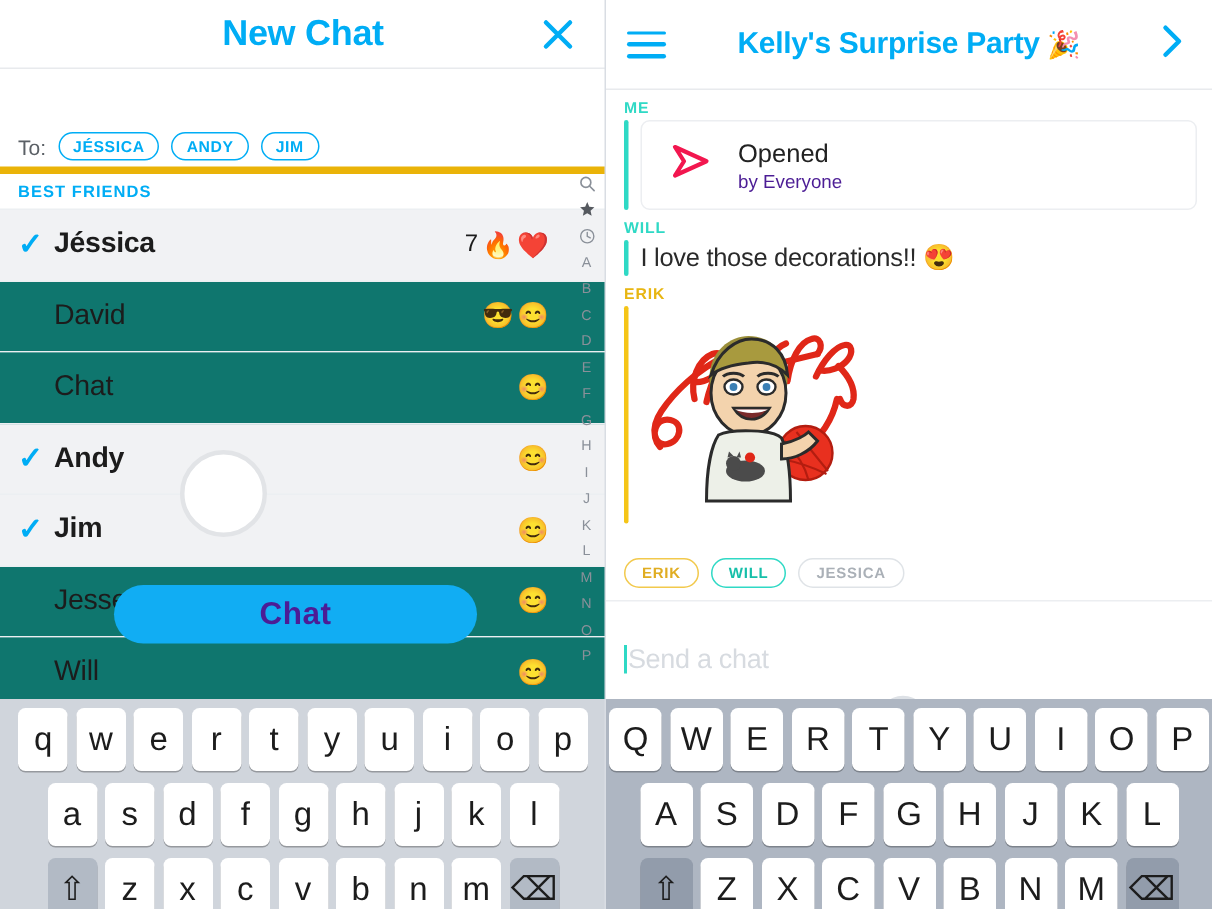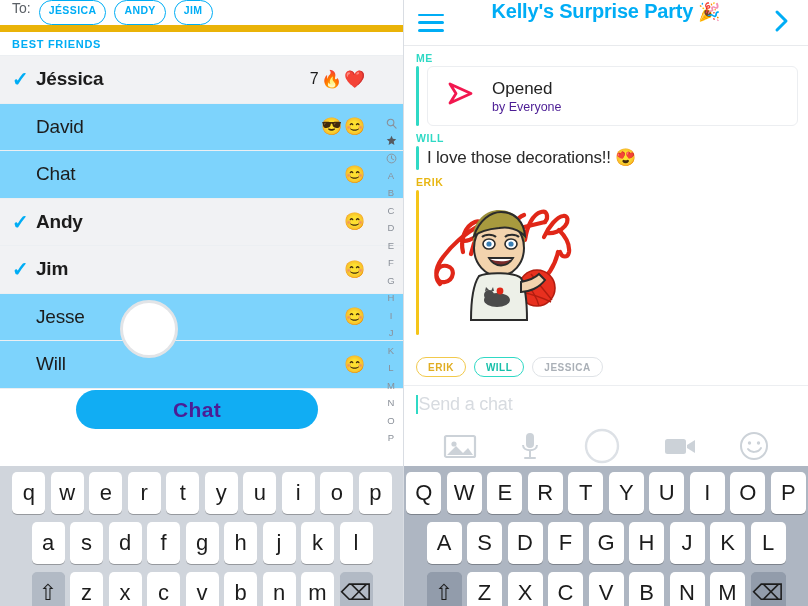--- a/index.html
+++ b/index.html
@@ -33,24 +33,25 @@
   .nav-title {
     font-size: 24px; font-weight: bold; color: #00adf5;
     letter-spacing: -0.2px;
   }
   .nav-close {
     position: absolute; right: 18px; top: 50%; transform: translateY(-50%);
     width: 28px; height: 28px; cursor: pointer;
   }
 
   .to-row {
-    height: 32px; display: flex; 
+    height: 32px; display: flex; align-items: center;
     padding: 0 12px; gap: 8px;
-    border-bottom: 7px solid #eab308;
+    border-bottom: 5px solid #eab308;
     background: #fff;
+    margin-top: 38px;
   }
   .to-label { font-size: 14px; color: #5b6066; }
   .chip-to {
     border: 1.6px solid #00adf5; border-radius: 20px;
     color: #00adf5; font-size: 10.5px; font-weight: bold;
     padding: 2.5px 9px 2.5px 9px; letter-spacing: 0.4px;
     white-space: nowrap; cursor: pointer;
   }
 
   .section-head {
@@ -62,21 +63,21 @@
     border-bottom: 1px solid #eceff2;
   }
 
   .friend-list { position: relative; background: #fff; }
   .friend-row {
     position: relative;
     height: 47.5px;
     display: flex; align-items: center;
     padding: 0 38px 0 12px;
     border-bottom: 1px solid #eceff2;
-    background: #7dd3fc;
+    background: #0f766e;
     cursor: pointer;
   }
   .friend-row.selected { background: #f1f2f4; }
   .fr-check {
     width: 24px; flex: 0 0 24px;
     color: #00adf5; font-size: 20px; font-weight: bold; line-height: 1;
   }
   .fr-name {
     font-size: 19px; color: #1c1c1c; flex: 1 1 auto;
     letter-spacing: -0.2px;
@@ -125,22 +126,22 @@
   }
 
   
   .panel-right {
     position: relative;
     width: 404px; height: 606px;
     background: #ffffff;
     overflow: hidden;
   }
   .chat-nav {
-    position: relative; height: 46px;
-    display: flex; align-items: flex-start; justify-content: center;
+    position: relative; height: 60px;
+    display: flex; align-items: center; justify-content: center;
     border-bottom: 1px solid #e8eaed; background: #fff;
   }
   .hamburger {
     position: absolute; left: 14px; top: 50%; transform: translateY(-50%);
     width: 26px; height: 18px;
     display: flex; flex-direction: column; justify-content: space-between;
     cursor: pointer;
   }
   .hamburger span { display: block; height: 2.6px; background: #00adf5; border-radius: 2px; }
   .chat-title {
@@ -193,20 +194,21 @@
     font-size: 10px; font-weight: bold; letter-spacing: 0.5px;
     padding: 3.5px 11px; cursor: pointer; white-space: nowrap;
   }
   .chip-gold { border-color: #f2c94c; color: #e0ad22; }
   .chip-teal { border-color: #2fd9c5; color: #16bfa9; }
   .chip-gray { border-color: #dfe3e7; color: #aab0b7; }
 
   .composer {
     height: 36px; display: flex; align-items: center; padding: 0 12px;
     position: relative;
+    margin-top: 20px;
   }
   .caret {
     width: 1.6px; height: 19px; background: #2fd9c5; margin-right: 1px;
   }
   .composer-ph { font-size: 18px; color: #d7dbe0; letter-spacing: -0.2px; }
 
   .toolbar {
     height: 48px; display: flex; align-items: center;
     justify-content: space-around; padding: 0 18px;
     border-bottom: 1px solid #e3e6ea;
@@ -240,20 +242,28 @@
   .kb-left .key { width: 33px; }
   .kb-right .key { width: 35px; }
 </style>
 </head>
 <body>
 
 <div class="screen">
 
   <div class="panel-left">
 
+    <div class="nav-bar">
+      <div class="nav-title">New Chat</div>
+      <div class="nav-close">
+        <svg width="28" height="28" viewBox="0 0 28 28">
+          <path d="M6 6 L22 22 M22 6 L6 22" stroke="#00adf5" stroke-width="3" stroke-linecap="round"></path>
+        </svg>
+      </div>
+    </div>
 
     <div class="to-row">
       <span class="to-label">To:</span>
       <span class="chip-to">JÉSSICA</span>
       <span class="chip-to">ANDY</span>
       <span class="chip-to">JIM</span>
     </div>
 
     <div class="section-head">BEST FRIENDS</div>
 

